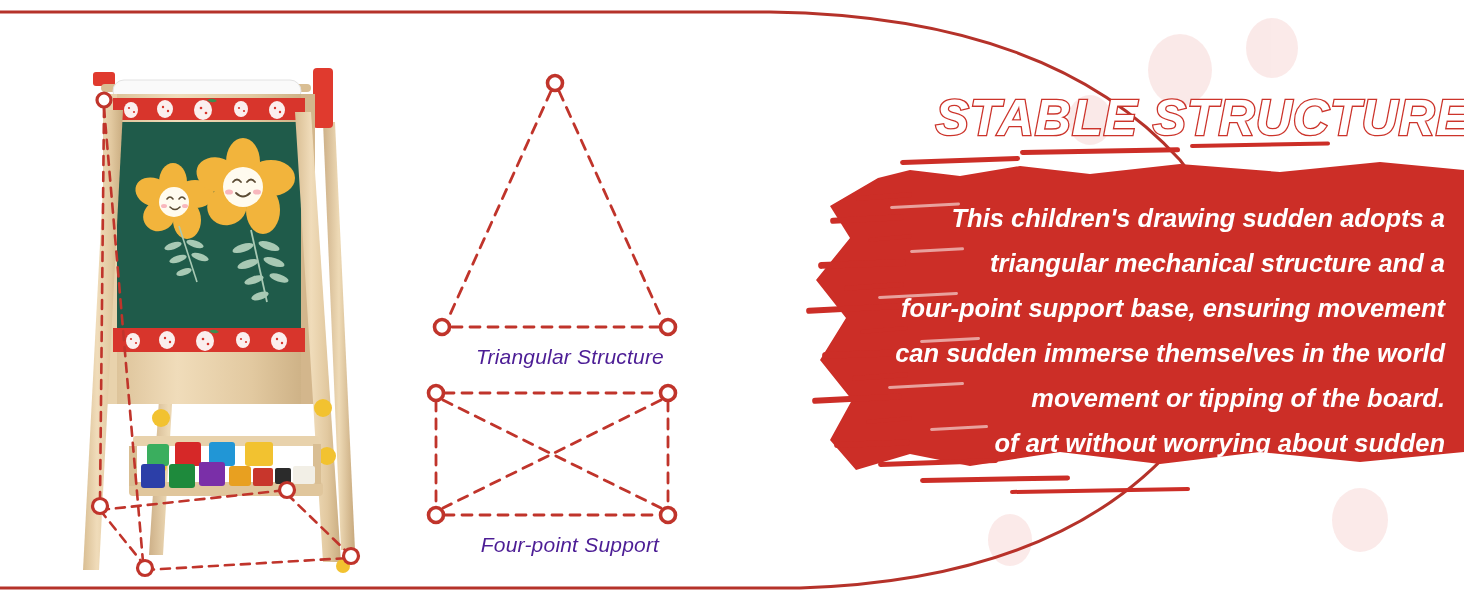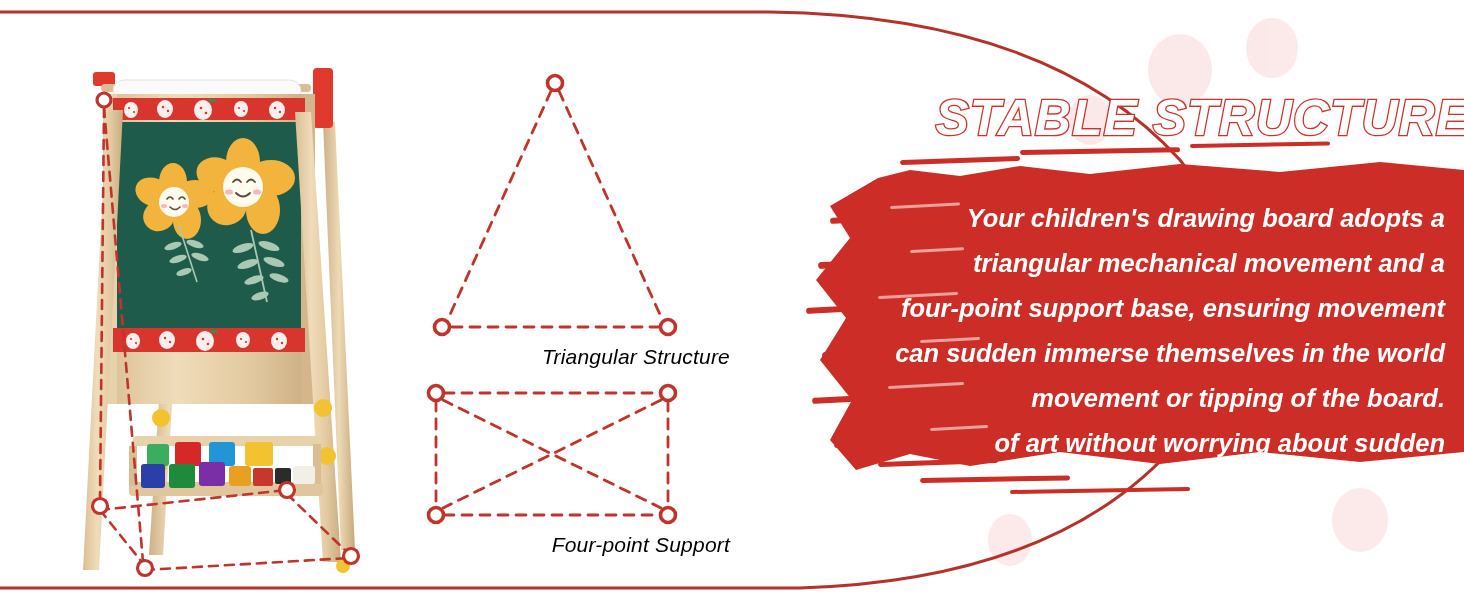--- a/index.html
+++ b/index.html
@@ -15,22 +15,22 @@
   .frame-svg{position:absolute;left:0;top:0;width:1464px;height:600px;pointer-events:none;}
 
   
   .product{position:absolute;left:55px;top:50px;width:340px;height:545px;}
   .psvg{position:absolute;left:0;top:0;width:340px;height:545px;}
 
   
   .diagrams{position:absolute;left:410px;top:55px;width:320px;height:520px;}
   .dsvg{position:absolute;left:0;top:0;width:320px;height:520px;}
   .diagram-label{
-    position:absolute;width:320px;text-align:right;
-    color:#000000;font-style:italic;font-size:21px;font-weight:400;
+    position:absolute;width:320px;text-align:center;
+    color:#4c1d95;font-style:italic;font-size:21px;font-weight:400;
     font-family:"Liberation Sans",sans-serif;letter-spacing:.2px;
   }
   #lbl-tri{top:290px;}
   #lbl-four{top:478px;}
 
   
   .right{position:absolute;left:760px;top:0;width:704px;height:428px;}
   .brush{position:absolute;left:0;top:0;width:704px;height:600px;}
 
   .title{
@@ -348,22 +348,22 @@
         <rect x="118" y="296" width="80" height="3" rx="1.5" transform="rotate(-3 118 296)"></rect>
         <rect x="160" y="340" width="60" height="3" rx="1.5" transform="rotate(-3 160 340)"></rect>
         <rect x="128" y="386" width="76" height="3" rx="1.5" transform="rotate(-3 128 386)"></rect>
         <rect x="170" y="428" width="58" height="3" rx="1.5" transform="rotate(-3 170 428)"></rect>
       </g>
     </svg>
 
     <div class="title">STABLE STRUCTURE</div>
 
     <div class="body-text">
-      <div>Your children's drawing board adopts a</div>
-      <div>triangular mechanical movement and a</div>
+      <div>This children's drawing sudden adopts a</div>
+      <div>triangular mechanical structure and a</div>
       <div>four-point support base, ensuring movement</div>
       <div>can sudden immerse themselves in the world</div>
       <div>movement or tipping of the board.</div>
       <div>of art without worrying about sudden</div>
     </div>
   </div>
 
 </div>
 
 </body></html>

